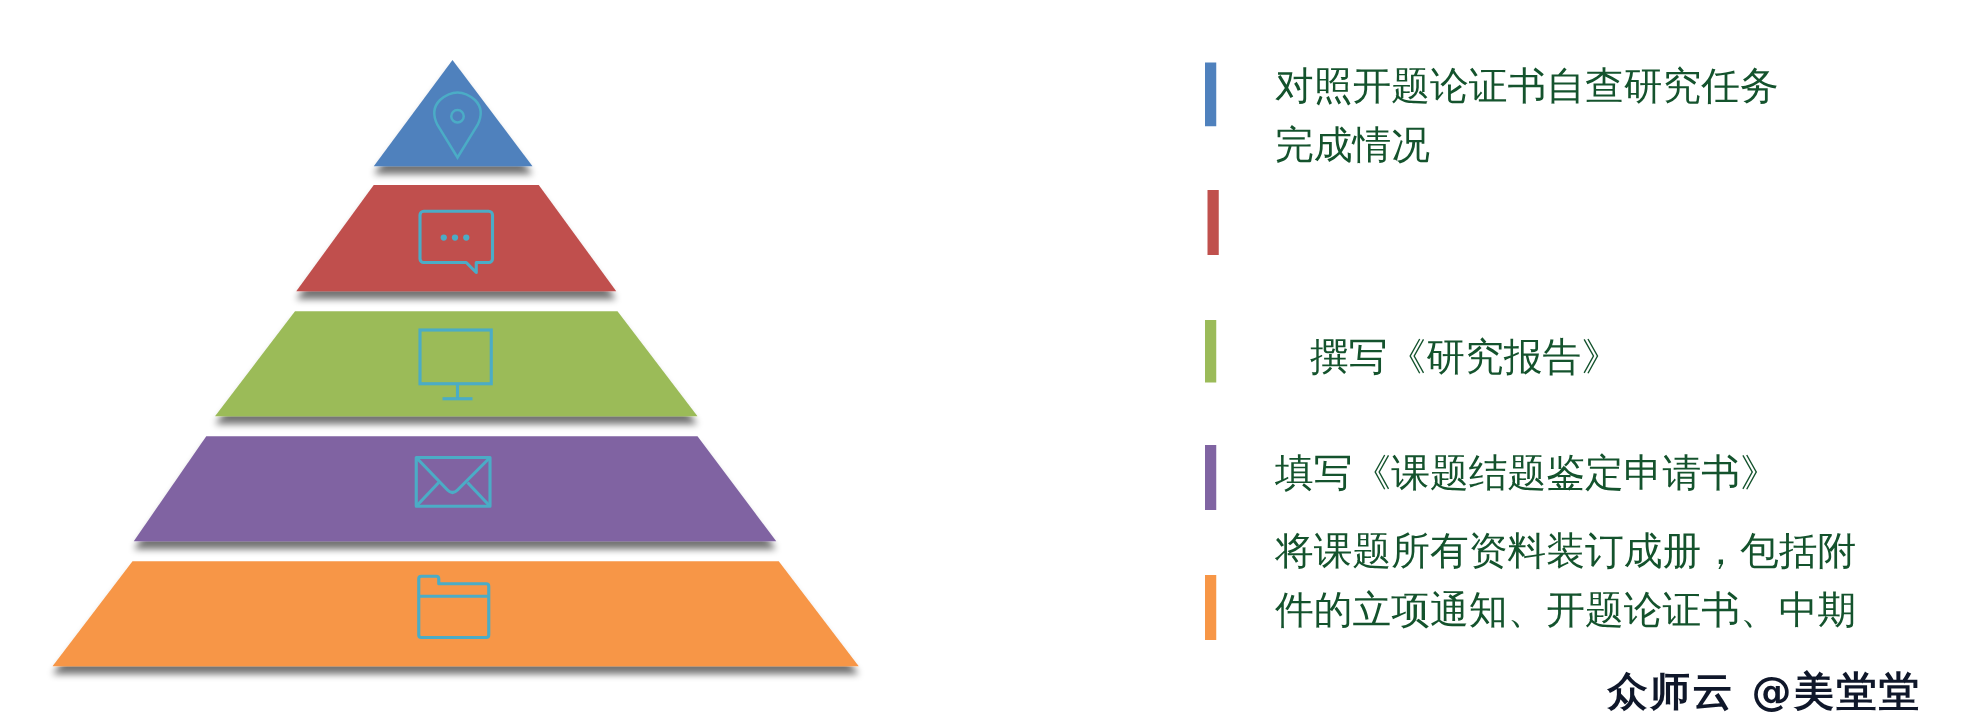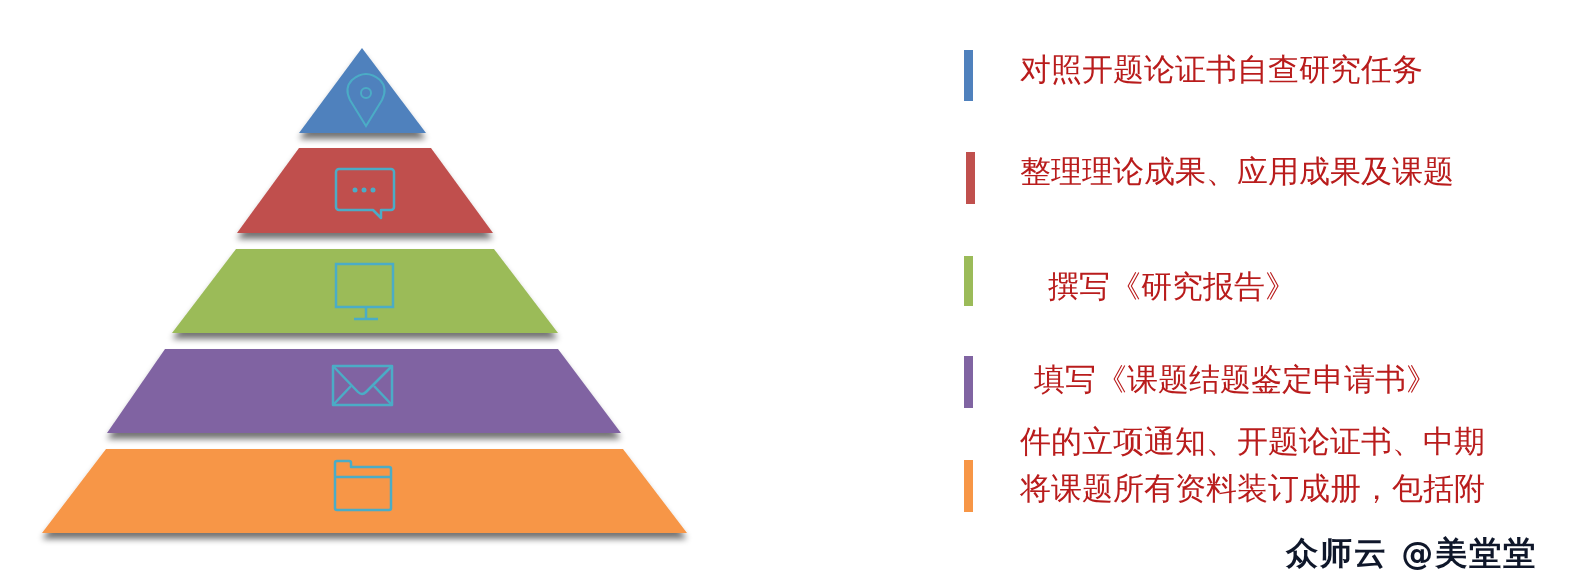--- a/index.html
+++ b/index.html
@@ -1,20 +1,20 @@
 <!DOCTYPE html>
 <html><head>
 <meta charset="utf-8">
 <style>
   html, body { margin:0; padding:0; background:#ffffff; }
   body { width:1582px; height:582px; position:relative; overflow:hidden;
          font-family:"DejaVu Sans","Liberation Sans",sans-serif; }
   #pyramid { position:absolute; left:0; top:0; width:740px; height:582px; }
   .bar { position:absolute; width:9px; }
-  .step-text { position:absolute; left:1020px; font-size:31px; line-height:47px; color:#b91c1c;
+  .step-text { position:absolute; left:1020px; font-size:31px; line-height:47px; color:#14532d;
                letter-spacing:0px; white-space:nowrap; }
   .watermark { position:absolute; left:1286px; top:532px; font-size:32px; color:#0f172a;
                font-weight:bold; letter-spacing:2px; white-space:nowrap; }
 </style>
 </head>
 <body>
 
 <svg id="pyramid" viewBox="0 0 740 582" xmlns="http://www.w3.org/2000/svg">
   <defs>
     <filter id="sh" x="-10%" y="-10%" width="120%" height="140%">
@@ -79,28 +79,28 @@
 </svg>
 
 <div class="bar" style="left:964px; top:50px; height:51px; background:#4f81bd;"></div>
 <div class="bar" style="left:966px; top:152px; height:52px; background:#c0504d;"></div>
 <div class="bar" style="left:964px; top:256px; height:50px; background:#9bbb59;"></div>
 <div class="bar" style="left:964px; top:356px; height:52px; background:#8064a2;"></div>
 <div class="bar" style="left:964px; top:460px; height:52px; background:#f79646;"></div>
 
 <div class="step-text" style="top:46px;">
   <div>对照开题论证书自查研究任务</div>
+  <div>完成情况</div>
 </div>
 <div class="step-text" style="top:148px;">
-  <div>整理理论成果、应用成果及课题</div>
 </div>
 <div class="step-text" style="top:263px;margin-left:28px;">
   <div>撰写《研究报告》</div>
 </div>
-<div class="step-text" style="top:356px;margin-left:14px;">
+<div class="step-text" style="top:356px;">
   <div>填写《课题结题鉴定申请书》</div>
 </div>
 <div class="step-text" style="top:418px;">
+  <div>将课题所有资料装订成册，包括附</div>
   <div>件的立项通知、开题论证书、中期</div>
-  <div>将课题所有资料装订成册，包括附</div>
 </div>
 
 <div class="watermark">众师云 @美堂堂</div>
 
 </body></html>

